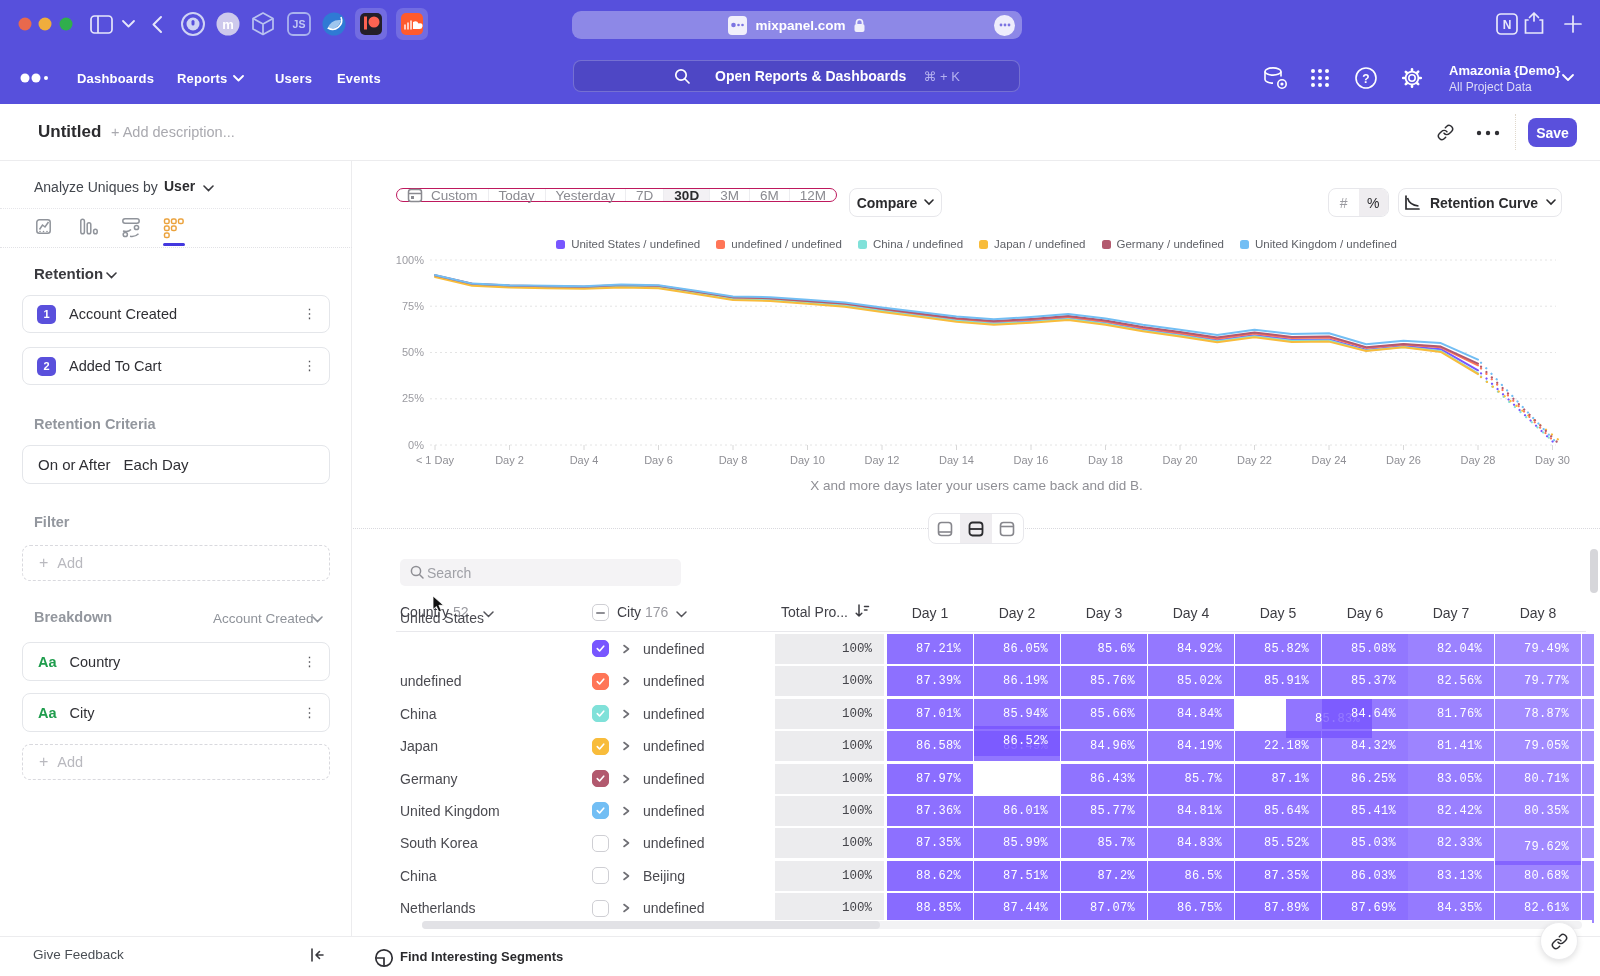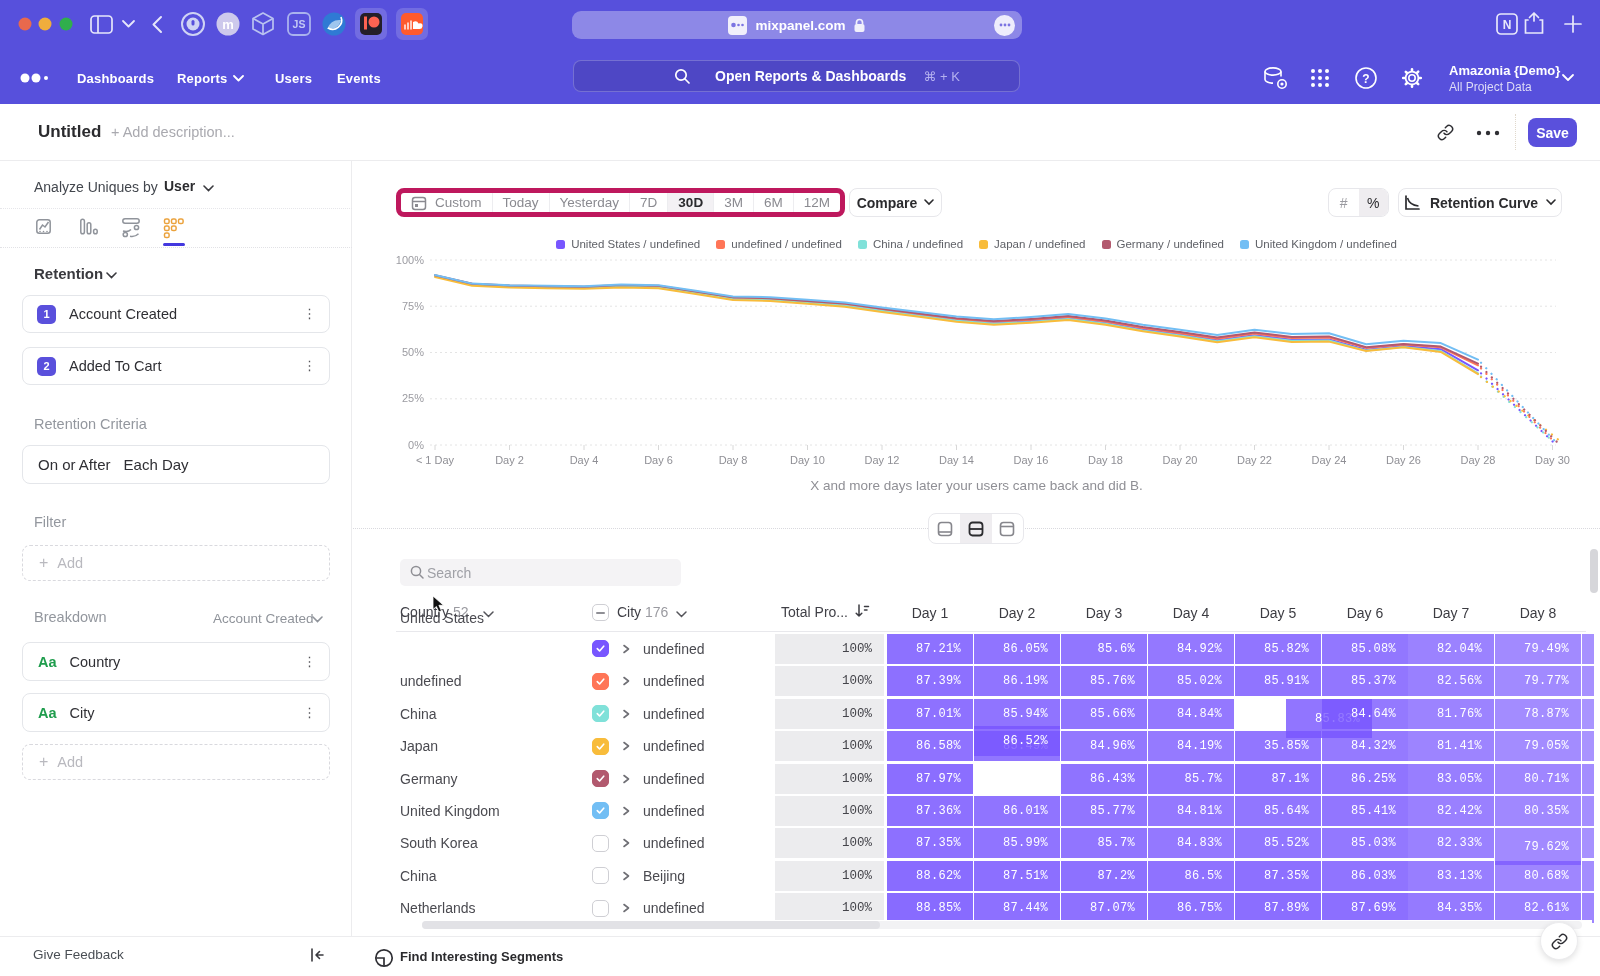--- a/index.html
+++ b/index.html
@@ -11,29 +11,29 @@
 #appsearch{position:absolute;left:573px;top:60px;width:447px;height:32px;border-radius:8px;background:rgba(0,0,0,0.10);border:1px solid rgba(255,255,255,0.22);display:flex;align-items:center;color:#fff}
 .nav{position:absolute;top:71px;font-size:13px;font-weight:700;color:#fff;display:flex;align-items:center;letter-spacing:0.2px}
 .acct1{position:absolute;left:1449px;top:63px;font-size:13px;font-weight:700;color:#fff}
 .acct2{position:absolute;left:1449px;top:80px;font-size:12px;color:#dddbf6}
 
 #titlerow{position:absolute;left:0;top:104px;width:1600px;height:57px;background:#fff;border-bottom:1px solid #ececee}
 #savebtn{position:absolute;left:1528px;top:14px;width:49px;height:29px;background:#5a50dc;border-radius:8px;color:#fff;font-size:14px;font-weight:700;display:flex;align-items:center;justify-content:center}
 
 #sidebar{position:absolute;left:0;top:161px;width:352px;height:775px;background:#fff;border-right:1px solid #ececee}
 .shead{position:absolute;left:34px;font-size:15px;font-weight:700;color:#3a3a3f}
-.sgray{position:absolute;left:34px;font-size:14.5px;font-weight:400;color:#93979e}
+.sgray{position:absolute;left:34px;font-size:14.5px;font-weight:700;color:#93979e}
 .card{position:absolute;left:22px;width:308px;border:1px solid #e4e6ea;border-radius:8px;background:#fff;display:flex;align-items:center}
 .badge{width:19px;height:19px;border-radius:5px;background:#5a50dc;color:#fff;font-size:11px;font-weight:700;display:flex;align-items:center;justify-content:center;margin-left:14px}
 .clabel{font-size:14.5px;color:#2f2f34;margin-left:13px}
 .dots{position:absolute;right:13px;color:#55555a;font-size:13px;letter-spacing:0;line-height:4px}
 .addbox{position:absolute;left:22px;width:308px;height:36px;border:1px dashed #d9d9de;border-radius:8px;color:#b9b9bf;font-size:14.5px;display:flex;align-items:center}
 .aa{font-size:14.5px;font-weight:700;color:#1f9d4d;margin-left:15px}
 
-.seg{position:absolute;left:396px;top:188px;height:29px;border:5px solid #be185d;border-radius:8px;background:#fff;display:flex;align-items:center}
+.seg{position:absolute;left:396px;top:188px;height:14px;border:1px solid #be185d;border-radius:8px;background:#fff;display:flex;align-items:center}
 .seg .it{height:100%;display:flex;align-items:center;padding:0 10px;border-right:1px solid #ededf0;color:#8a8a90;font-size:13.5px}
 .seg .it:last-child{border-right:none}
 .seg .sel{background:#f3f1f4;color:#2b2b2e;font-weight:700}
 .btn{position:absolute;height:29px;border:1px solid #e7e7eb;border-radius:8px;background:#fff;display:flex;align-items:center;justify-content:center;font-size:14px;font-weight:700;color:#2b2b2e}
 
 #legend{position:absolute;left:353px;top:238px;width:1247px;display:flex;justify-content:center;gap:16px;font-size:11.5px;color:#5f6167}
 .leg{display:flex;align-items:center;gap:6px}
 .sw{width:9px;height:9px;border-radius:2.5px;display:inline-block}
 
 .rname{position:absolute;font-size:14px;color:#4a4a50;line-height:16px}
@@ -503,21 +503,21 @@
 <svg class="chev" style="left:622px;top:741px" width="9" height="10" viewBox="0 0 9 10">
     <path d="M2 1.5 L6.5 5 L2 8.5" stroke="#6f6f75" stroke-width="1.6" fill="none" stroke-linecap="round" stroke-linejoin="round"></path>
   </svg>
 <div class="rname" style="top:738px;left:643px">undefined</div>
 <div class="totbar" style="top:731px;height:30px"></div>
 <div class="totval" style="top:739px">100%</div>
 <div class="cell" style="left:887px;top:731px;width:86px;height:30px;background:rgba(120,86,255,0.832)">86.58%</div>
 <div class="cell" style="left:974px;top:731px;width:86px;height:30px;background:rgba(120,86,255,0.810)">85.49%</div>
 <div class="cell" style="left:1061px;top:731px;width:86px;height:30px;background:rgba(120,86,255,0.799)">84.96%</div>
 <div class="cell" style="left:1148px;top:731px;width:86px;height:30px;background:rgba(120,86,255,0.784)">84.19%</div>
-<div class="cell" style="left:1235px;top:731px;width:86px;height:30px;background:rgba(120,86,255,0.806)">35.85%</div>
+<div class="cell" style="left:1235px;top:731px;width:86px;height:30px;background:rgba(120,86,255,0.806)">22.18%</div>
 <div class="cell" style="left:1322px;top:731px;width:86px;height:30px;background:rgba(120,86,255,0.786)">84.32%</div>
 <div class="cell" style="left:1408px;top:731px;width:86px;height:30px;background:rgba(120,86,255,0.728)">81.41%</div>
 <div class="cell" style="left:1495px;top:731px;width:86px;height:30px;background:rgba(120,86,255,0.681)">79.05%</div>
 <div class="cell" style="left:1582px;top:731px;width:7px;height:30px;background:rgba(120,86,255,0.641)"></div>
 <div class="rname" style="top:771px;left:400px">Germany</div>
 <span class="cb" style="left:592px;top:770px;background:#B2596E;border-color:#B2596E">
     <svg width="11" height="11" viewBox="0 0 12 12">
       <path d="M2.5 6.2 L5 8.7 L9.5 3.5" stroke="#fff" stroke-width="1.8" fill="none" stroke-linecap="round" stroke-linejoin="round"></path>
     </svg>
   </span>

